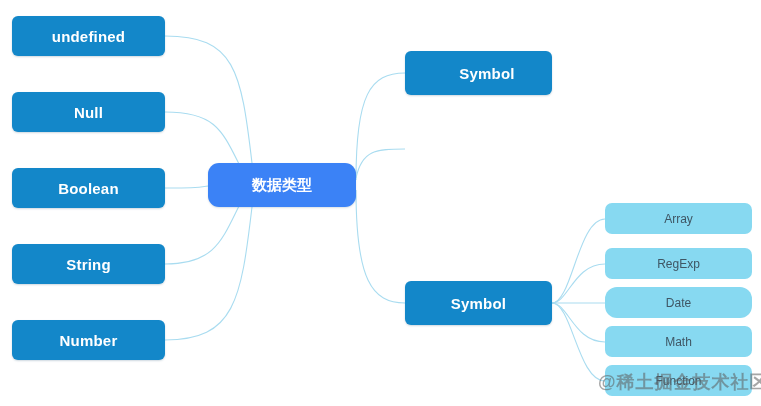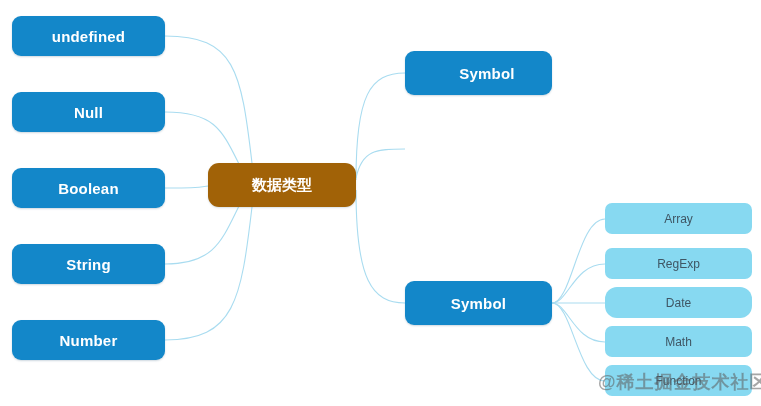--- a/index.html
+++ b/index.html
@@ -35,24 +35,25 @@
     white-space: nowrap;
   }
   
   .node.primary {
     background: #1387c9;
     color: #ffffff;
     font-size: 15px;
     font-weight: bold;
     letter-spacing: .2px;
     box-shadow: 0 1px 2px rgba(10,60,95,0.20);
+    border-radius: 6px;
   }
   
   .node.root {
-    background: #a16207;
+    background: #3b82f6;
     color: #ffffff;
     font-size: 15px;
     font-weight: bold;
     border-radius: 11px;
     box-shadow: 0 1px 2px rgba(10,60,95,0.16);
   }
   
   .node.leaf {
     background: #87d9f1;
     color: #3f5664;

